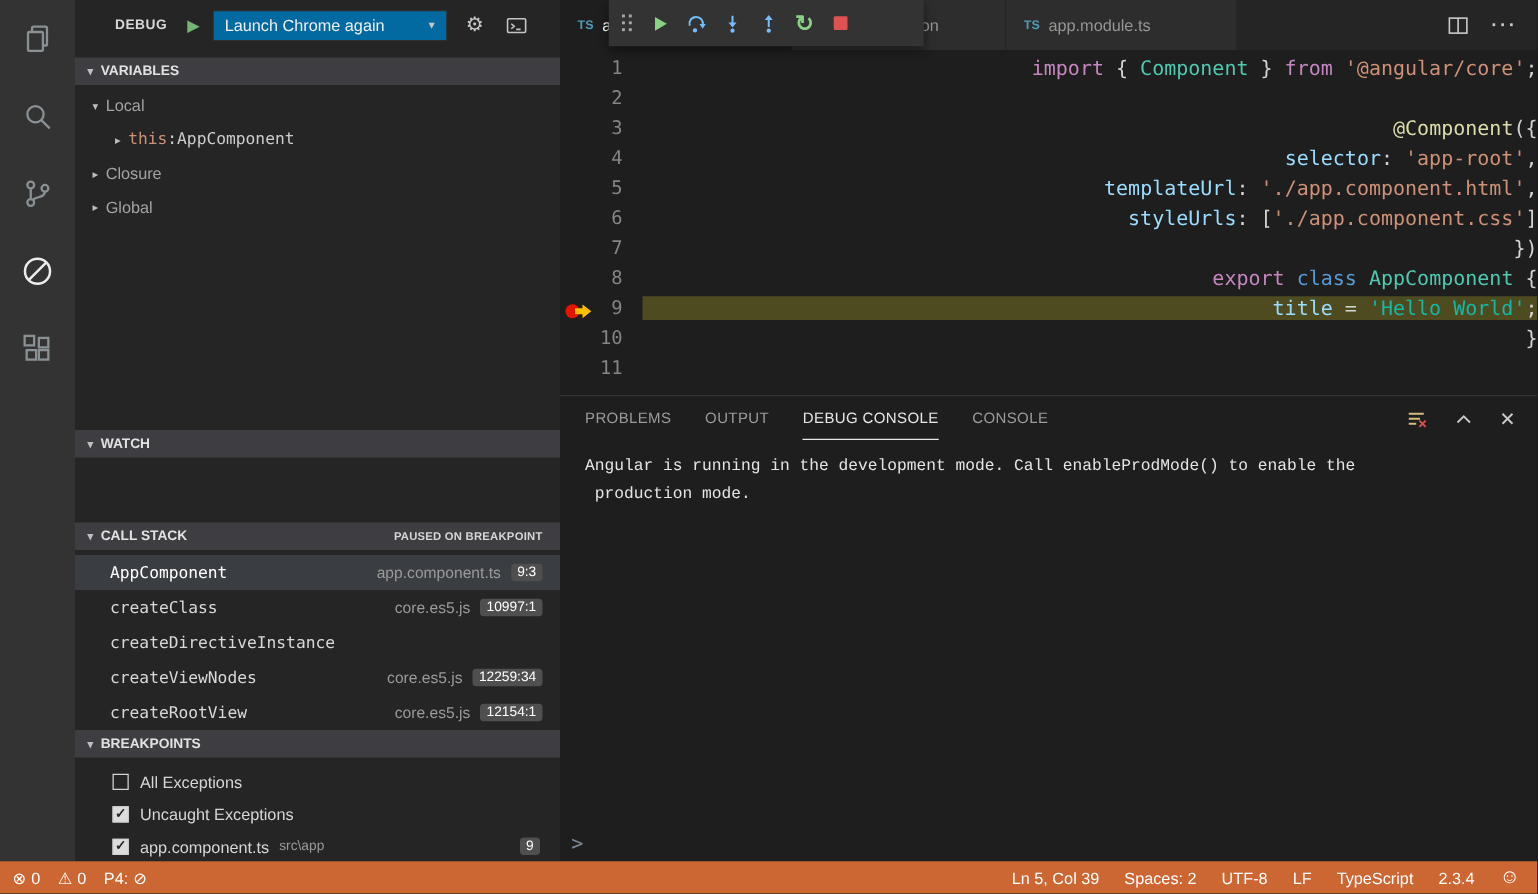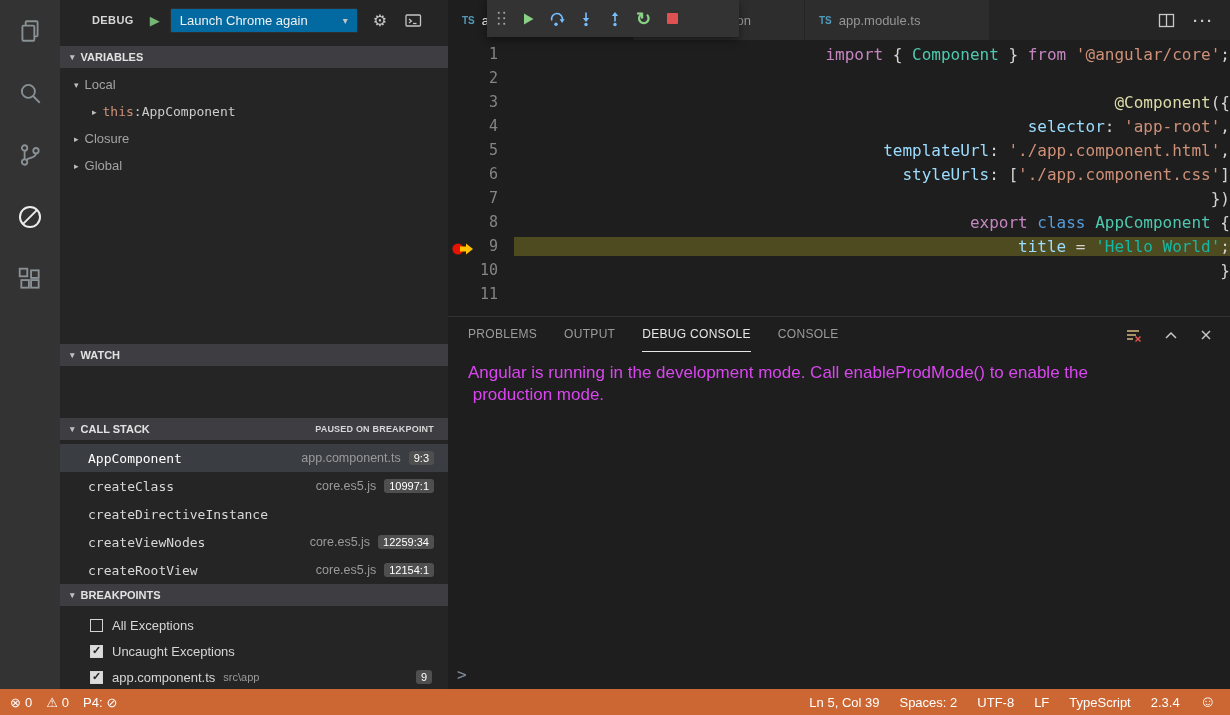--- a/index.html
+++ b/index.html
@@ -89,22 +89,22 @@
 
   
   #panel{position:absolute;left:0;top:316px;width:782px;height:373px;background:#1e1e1e;border-top:1px solid #333333;box-sizing:border-box;}
   #panel-header{height:35px;display:flex;align-items:center;padding-left:20px;}
   #panel-tabs{display:flex;height:100%;}
   .panel-tab{font-size:12px;letter-spacing:.3px;color:#9b9b9b;margin-right:27px;height:100%;
       display:flex;align-items:center;border-bottom:1px solid transparent;box-sizing:border-box;cursor:pointer;}
   .panel-tab.active{color:#e7e7e7;border-bottom-color:#e7e7e7;}
   .panel-actions{margin-left:auto;display:flex;align-items:center;gap:22px;padding-right:18px;}
   .panel-actions > span{cursor:pointer;display:flex;}
-  #console-out{padding:10px 0 0 20px;font-family:Liberation Sans, sans-serif;
-      font-size:17px;color:#d946ef;line-height:22px;}
+  #console-out{padding:10px 0 0 20px;font-family:Liberation Mono, monospace;
+      font-size:13px;color:#e5e5e5;line-height:22px;}
   .console-line{white-space:pre;}
   #console-prompt{position:absolute;left:9px;bottom:5px;color:#7d8b99;
       font-family:"DejaVu Sans Mono","Liberation Mono",monospace;font-size:16px;cursor:text;}
 
   
   #statusbar{position:absolute;left:0;top:689px;width:1230px;height:26px;background:#cc6633;
       display:flex;align-items:center;color:#ffffff;font-size:13px;}
   #sb-left{display:flex;align-items:center;padding-left:10px;}
   #sb-right{margin-left:auto;display:flex;align-items:center;gap:20px;padding-right:14px;}
   .sb-item{display:flex;align-items:center;gap:4px;margin-right:14px;cursor:pointer;}

